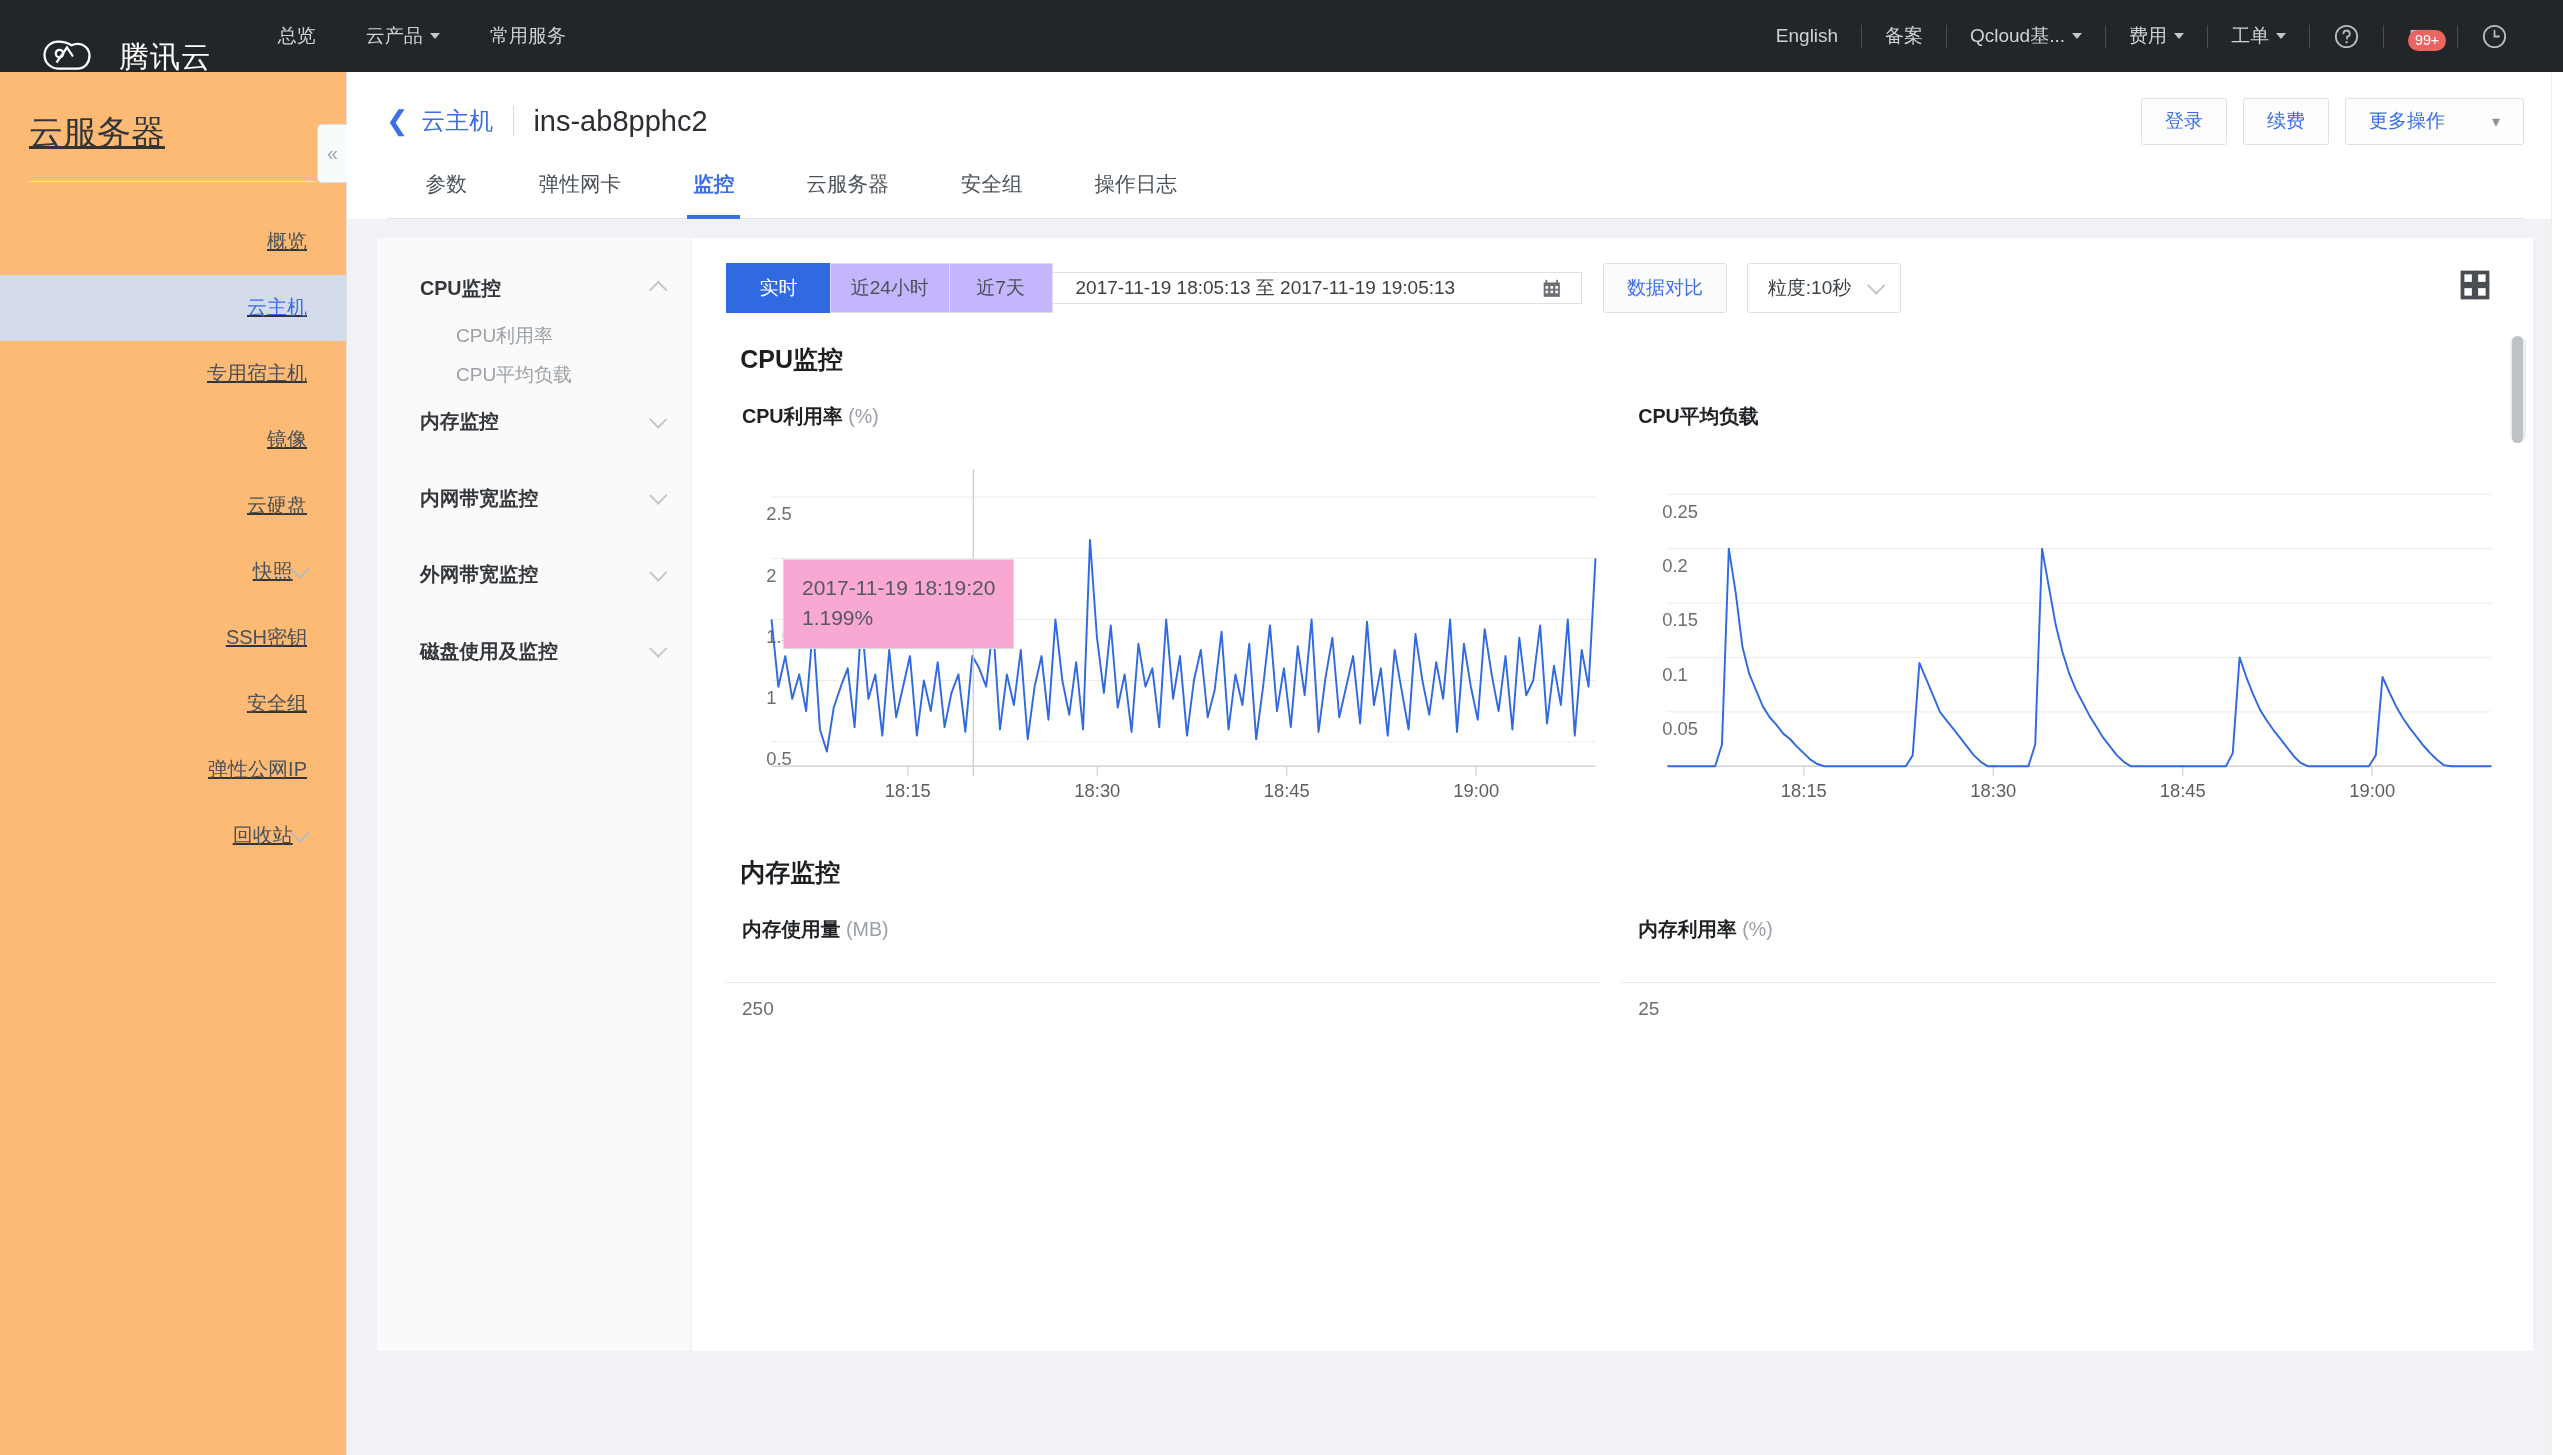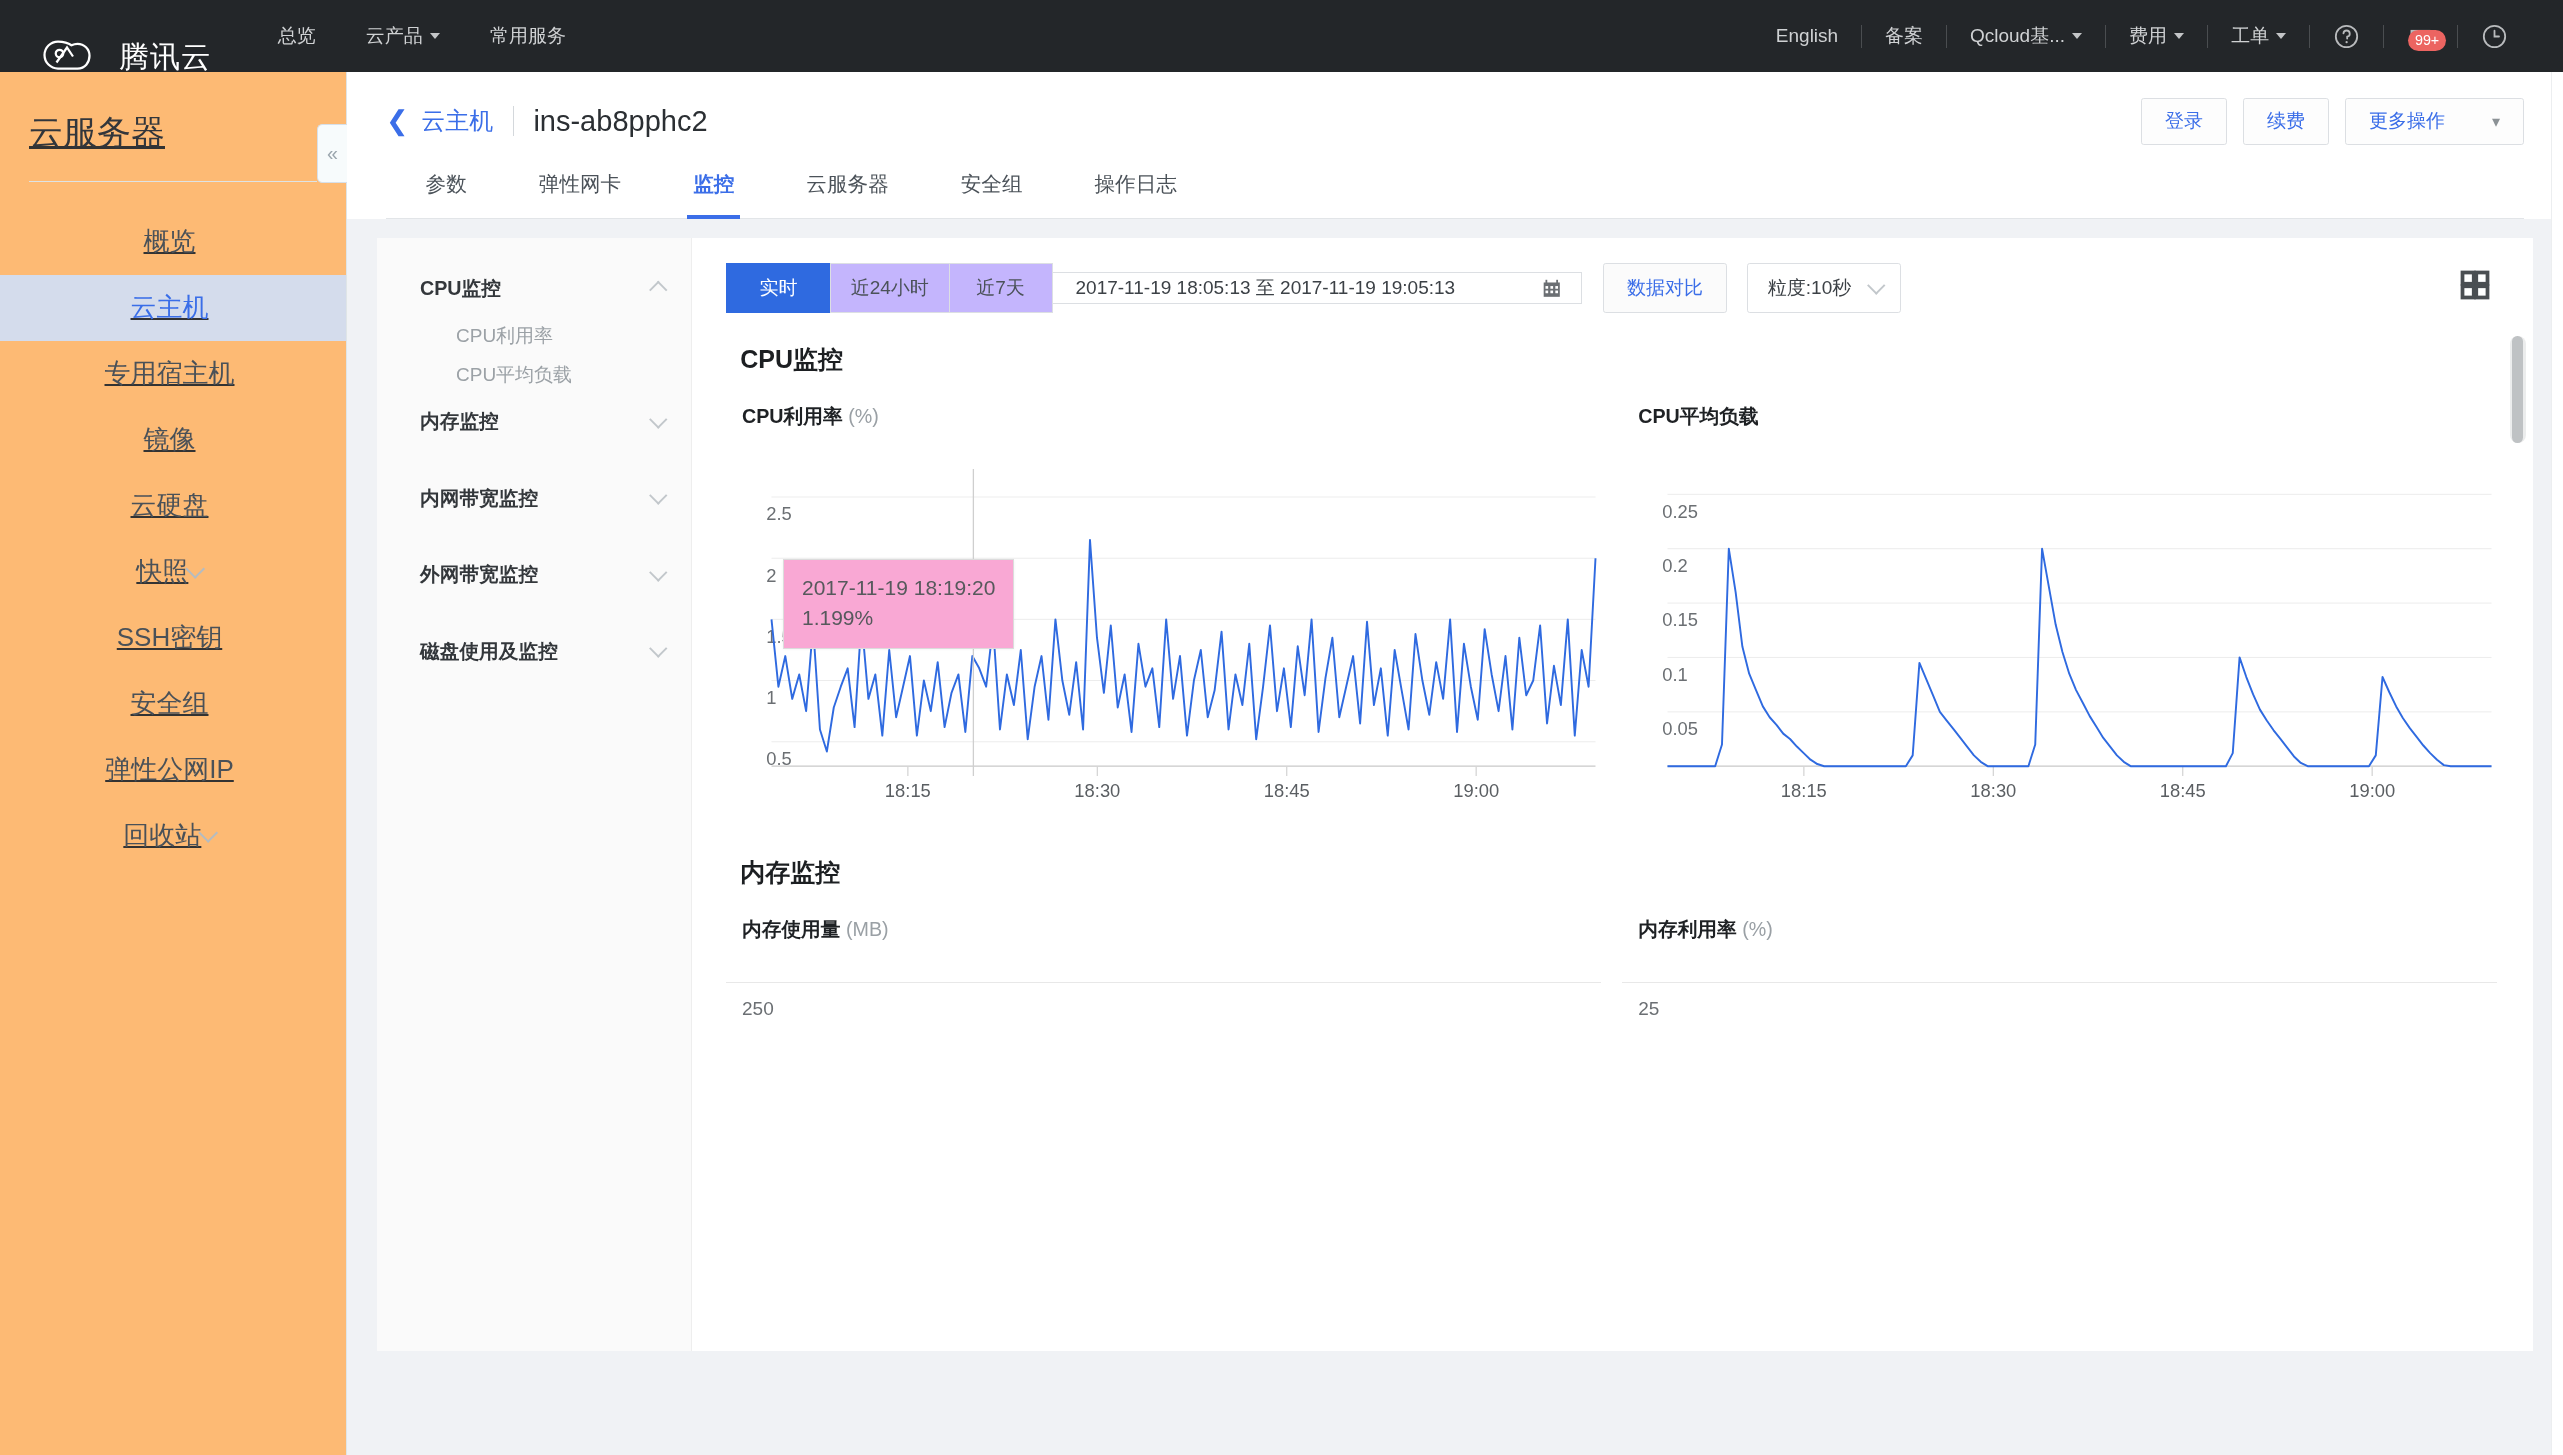--- a/index.html
+++ b/index.html
@@ -44,22 +44,22 @@
 
   
   .sidebar {
     width: 347px; background:#fdba74; border-right:0.9px solid #dfe5e7;
     position:relative; flex:0 0 347px;text-decoration:underline;
   }
   .sb-title { font-size:34px; color:#32363b; padding:38px 0 25px 29px; font-weight:400;}
   .sb-divider { height:0.9px; background:#dde3e5; margin:0 29px; }
   .sb-list { padding-top:27px; }
   .sb-item {
-    height:66px; display:flex; align-items:center; justify-content:center;
-    padding:0 39px 0 32px; font-size:26px; color:#4a5158; cursor:pointer;
+    height:66px; display:flex; align-items:center; justify-content:flex-end;
+    padding:0 39px 0 32px; font-size:20px; color:#4a5158; cursor:pointer;
   }
   .sb-item.active { background:#d4dcec; color:#3a6ee8; }
   .chev {
     width:14.3px; height:14.3px; border-right:2.2px solid #b4bcc2;
     border-bottom:2.2px solid #b4bcc2; transform:rotate(45deg); margin-top:-6.3px;
   }
   .collapse-btn {
     position:absolute; right:-0.9px; top:52px; width:30px; height:59px;
     background:#f7fbfc; border:0.9px solid #d6e0ea; border-right:none;
     border-radius:5.4px 0 0 5.4px; display:flex; align-items:center; justify-content:center;

